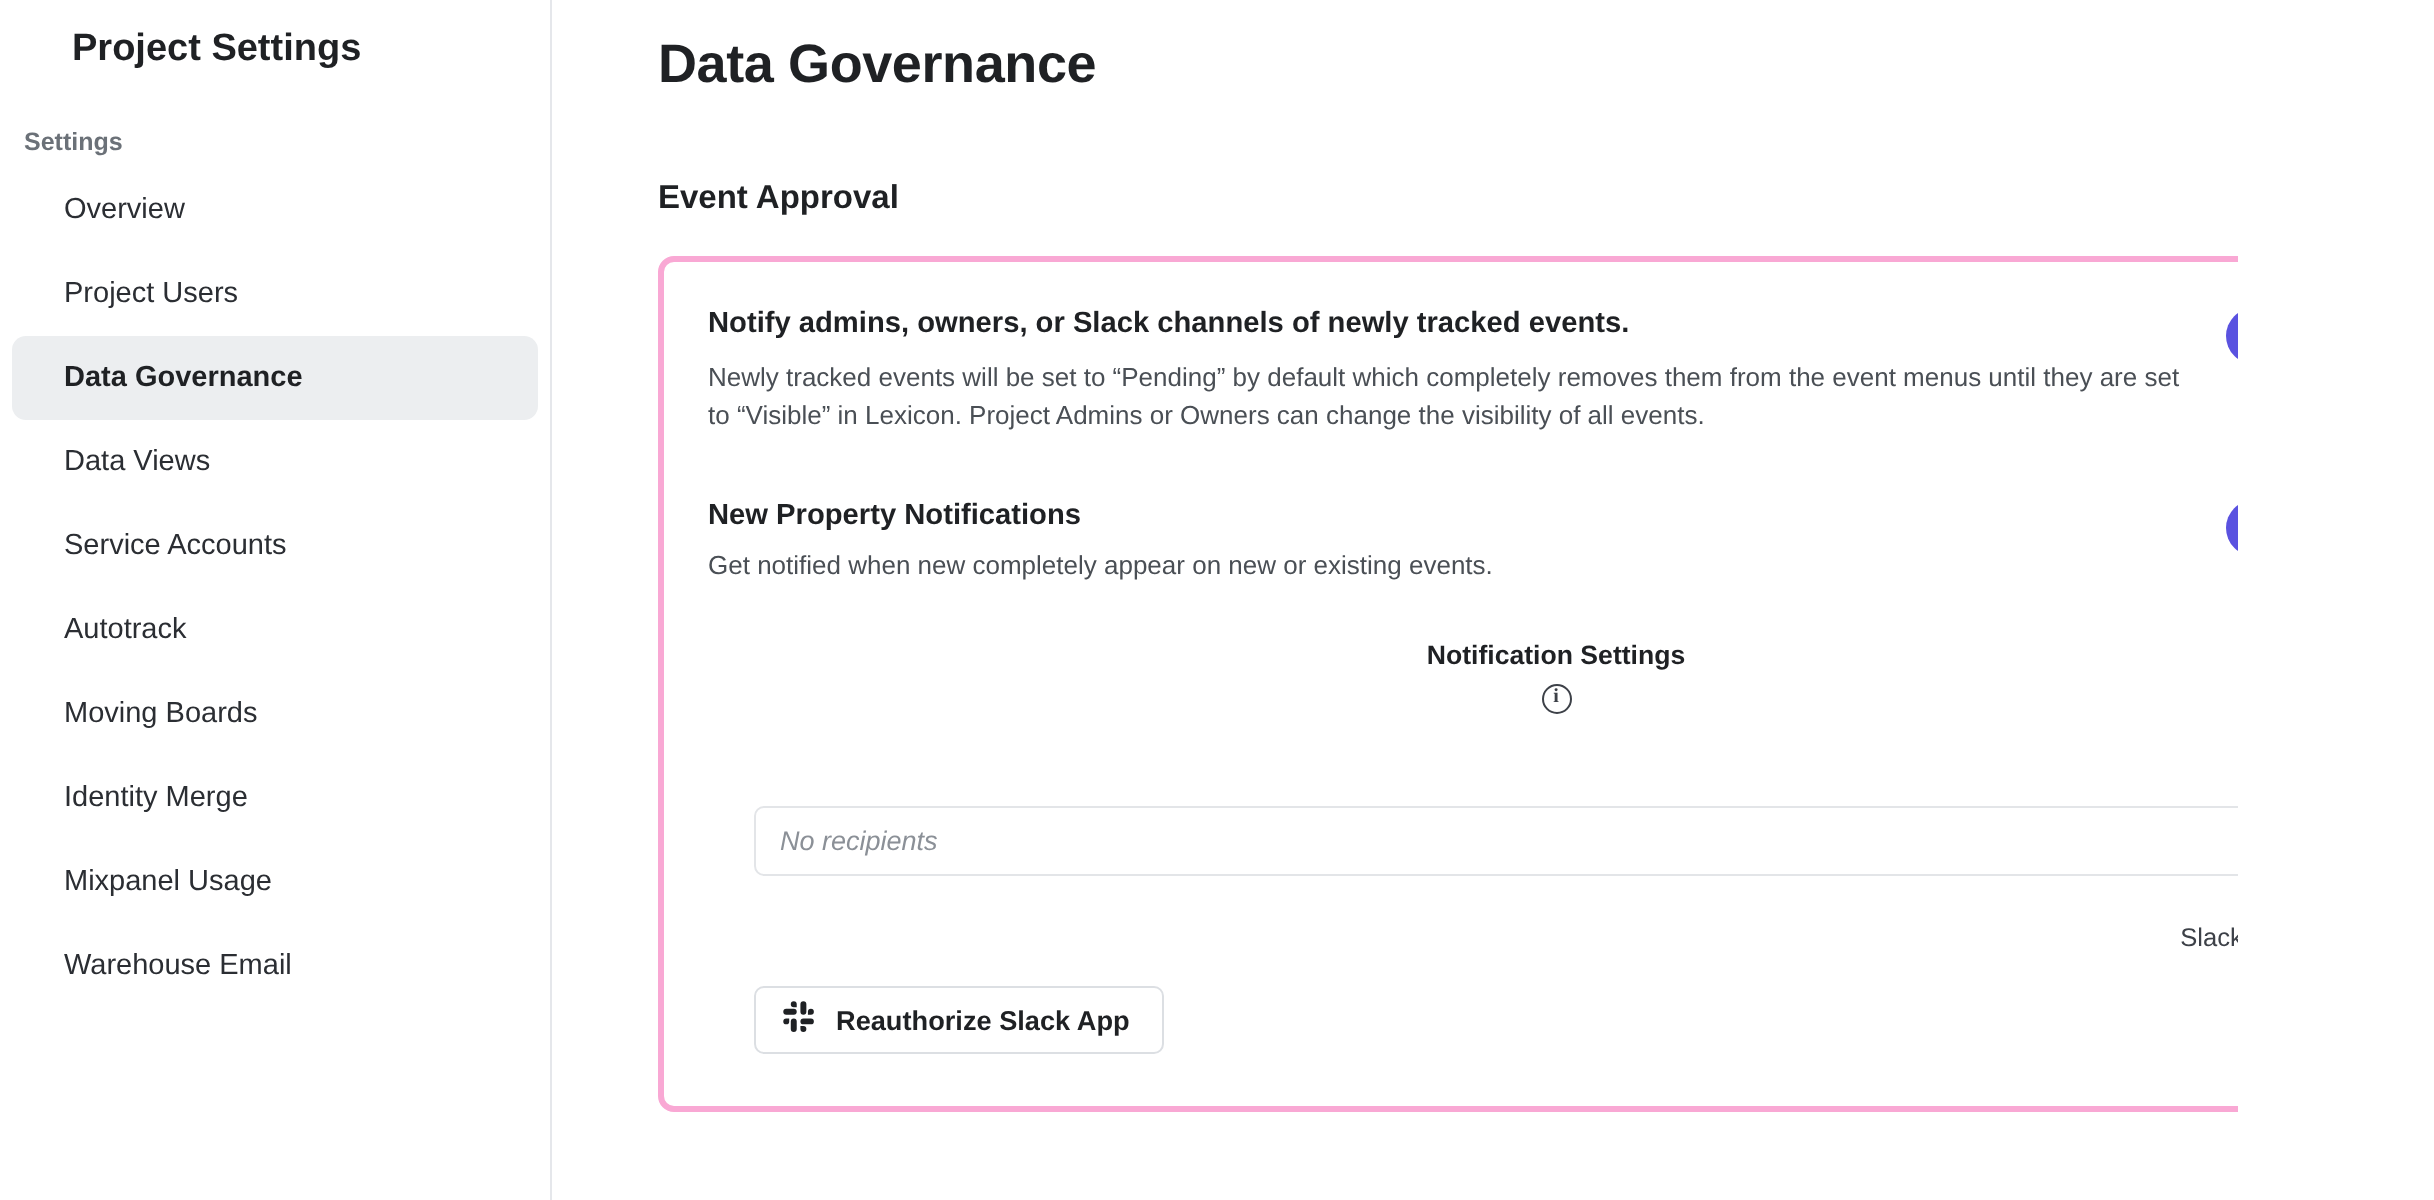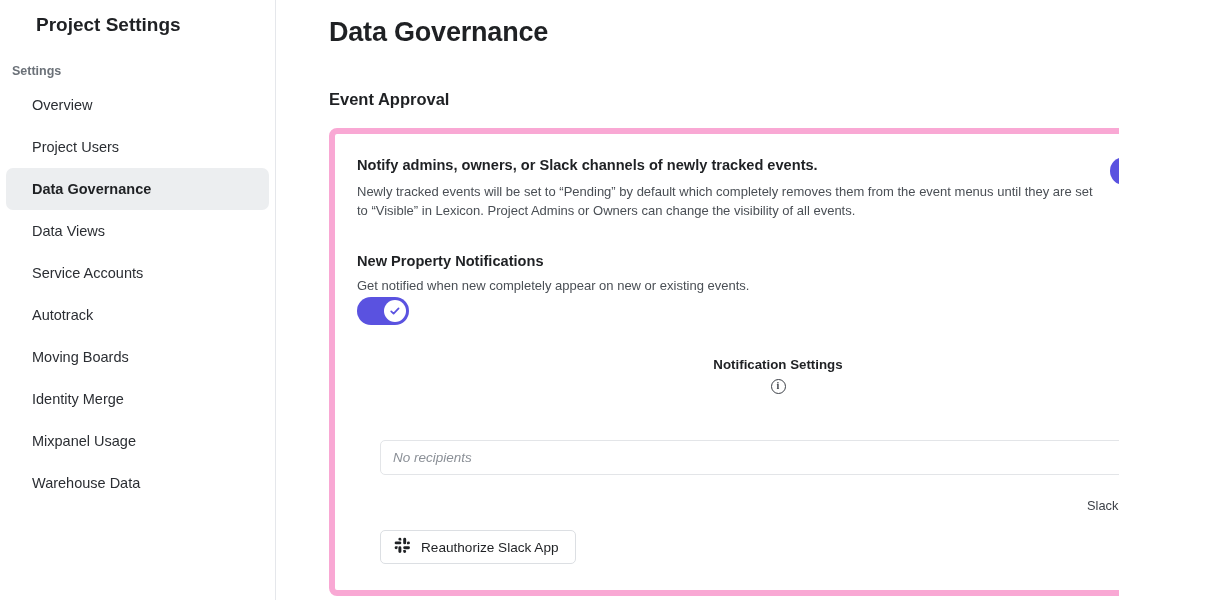--- a/index.html
+++ b/index.html
@@ -75,21 +75,21 @@
   }
   .section-title {
     font-size: 16.5px;
     font-weight: bold;
     color: #1f2124;
     margin-top: 42px;
   }
   .card {
     margin-top: 19px;
     width: 875px;
-    border: 6px solid #f9a8d4;
+    border: 3px solid #f9a8d4;
     border-radius: 8px;
     background: #ffffff;
     padding: 21px 22px 26px 22px;
     position: relative;
   }
   .row {
     display: flex;
     align-items: flex-start;
     justify-content: space-between;
   }
@@ -130,21 +130,21 @@
     width: 22px;
     height: 22px;
     border-radius: 50%;
     background: #ffffff;
     display: flex;
     align-items: center;
     justify-content: center;
   }
   .toggle .knob svg { display: block; }
 
-  .section-two { margin-top: 31px; flex-direction: column; }
+  .section-two { margin-top: 31px; }
 
   
   .nested {
     margin-top: 28px;
     padding-left: 23px;
   }
   .nested-heading {
     font-size: 13.3px;
     font-weight: bold;
     color: #1f2124;
@@ -197,41 +197,42 @@
     border: 1px solid #dcdfe3;
     border-radius: 5px;
     background: #ffffff;
     display: inline-flex;
     align-items: center;
     gap: 10px;
     padding: 0 16px 0 13px;
     font-size: 13.6px;
     color: #1f2124;
     cursor: pointer;
+    font-weight: bold;
   }
 </style>
 </head>
 <body>
 
 <div class="app">
 
   <aside class="sidebar">
     <div class="sidebar-title">Project Settings</div>
     <div class="sidebar-section-label">Settings</div>
     <ul class="nav-list">
       <li class="nav-item">Overview</li>
       <li class="nav-item">Project Users</li>
       <li class="nav-item active">Data Governance</li>
       <li class="nav-item">Data Views</li>
       <li class="nav-item">Service Accounts</li>
       <li class="nav-item">Autotrack</li>
       <li class="nav-item">Moving Boards</li>
       <li class="nav-item">Identity Merge</li>
       <li class="nav-item">Mixpanel Usage</li>
-      <li class="nav-item">Warehouse Data</li>
+      <li class="nav-item">Warehouse Email</li>
     </ul>
   </aside>
 
   <main class="main">
     <h1 class="page-title">Data Governance</h1>
     <h2 class="section-title">Event Approval</h2>
 
     <section class="card">
 
       <div class="row">

